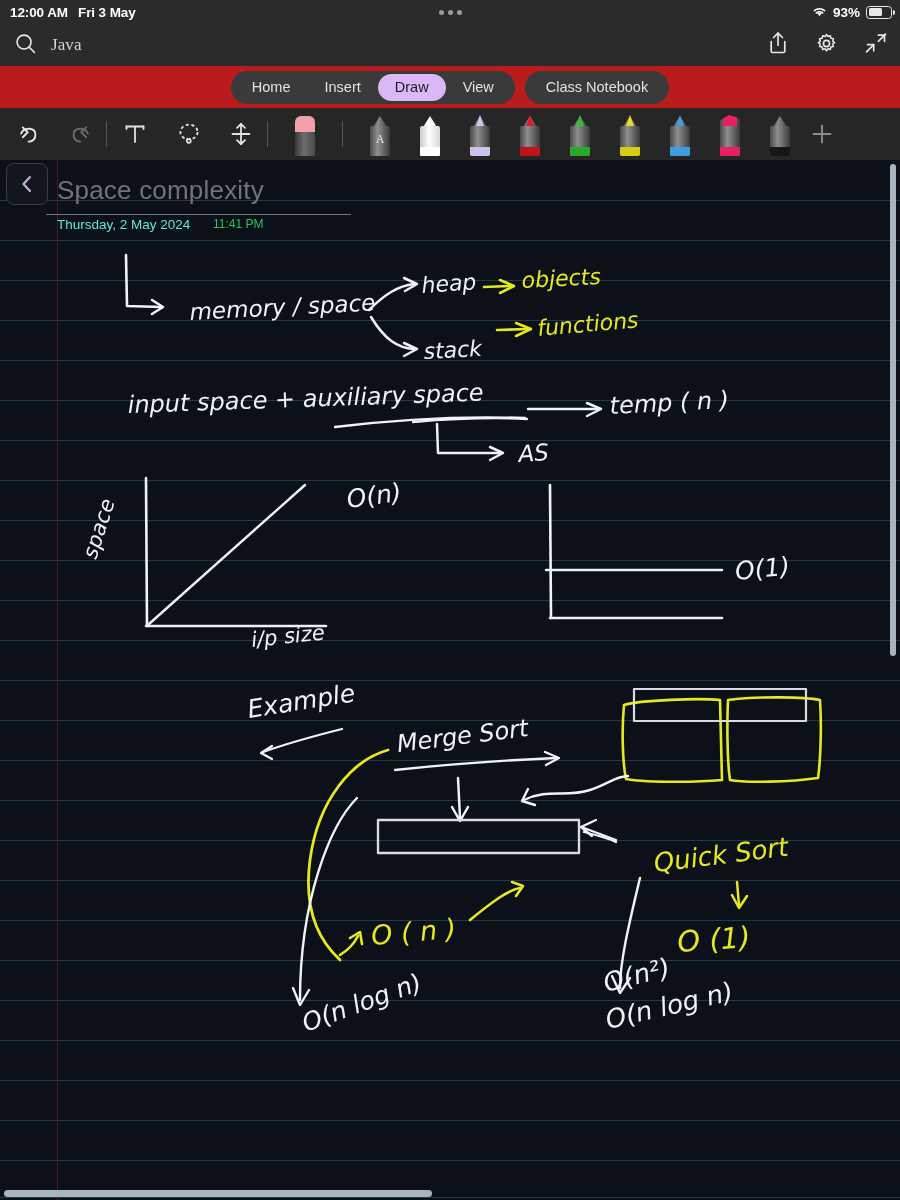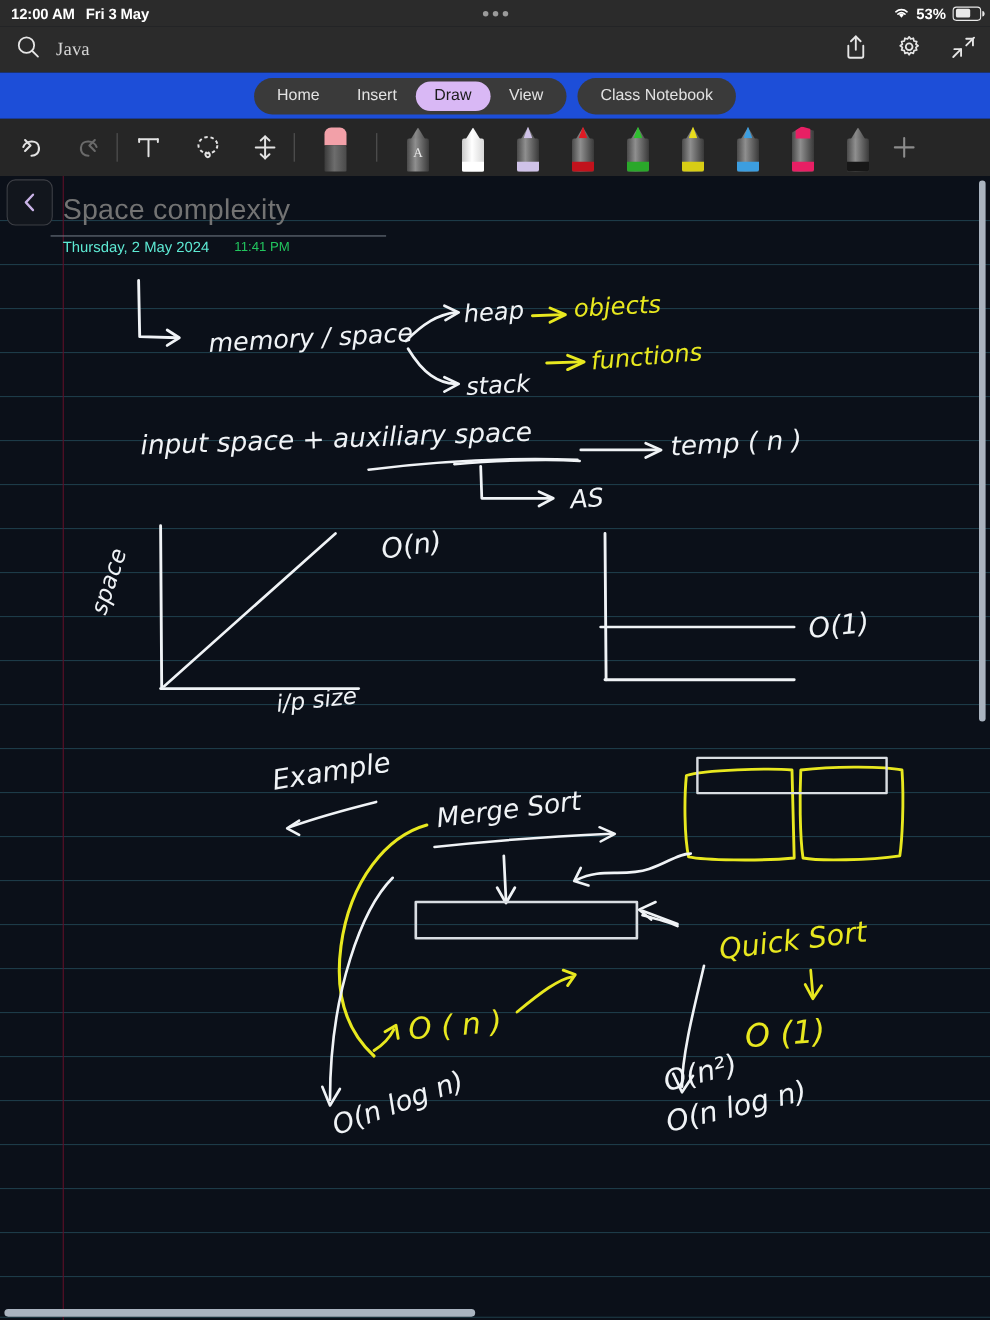--- a/index.html
+++ b/index.html
@@ -40,21 +40,21 @@
     position:absolute; left:0; top:24px; width:900px; height:42px;
     background:#2b2b2b; display:flex; align-items:center;
   }
   .searchwrap { display:flex; align-items:center; gap:14px; padding-left:14px;font-family:Liberation Serif, serif; }
   .notebook-name { color:#d4d4d4; font-size:17px; letter-spacing:0.1px; }
   .appbar-right { position:absolute; right:12px; display:flex; align-items:center; gap:26px; }
 
   
   .ribbon {
     position:absolute; left:0; top:66px; width:900px; height:42px;
-    background:#1d4ed8; display:flex; align-items:center; justify-content:center; gap:10px;
+    background:#b91c1c; display:flex; align-items:center; justify-content:center; gap:10px;
   }
   .tabgroup {
     background:#3a3a3a; border-radius:17px; height:33px;
     display:flex; align-items:center; padding:0 4px;
   }
   .tab {
     height:27px; padding:0 17px; border-radius:14px;
     display:flex; align-items:center; justify-content:center;
     color:#e2e2e2; font-size:14.5px; white-space:nowrap; cursor:pointer;
   }
@@ -163,21 +163,21 @@
         </span>
     </div>
     <div class="sb-right">
       <span class="wifi">
         <svg width="15" height="12" viewBox="0 0 16 12">
           <path d="M8 10.4 L10.4 7.4 A3.6 3.6 0 0 0 5.6 7.4 Z" fill="#fff"></path>
           <path d="M2.6 4.6 A8.2 8.2 0 0 1 13.4 4.6" stroke="#fff" stroke-width="1.6" fill="none" stroke-linecap="round"></path>
           <path d="M4.6 7 A5.2 5.2 0 0 1 11.4 7" stroke="#fff" stroke-width="1.6" fill="none" stroke-linecap="round"></path>
         </svg>
       </span>
-      <span>53%</span>
+      <span>93%</span>
       <span class="batt">
           <i></i>
         </span>
     </div>
   </div>
 
   <div class="appbar">
     <div class="searchwrap">
       <span>
         <svg width="23" height="23" viewBox="0 0 24 24" fill="none">

